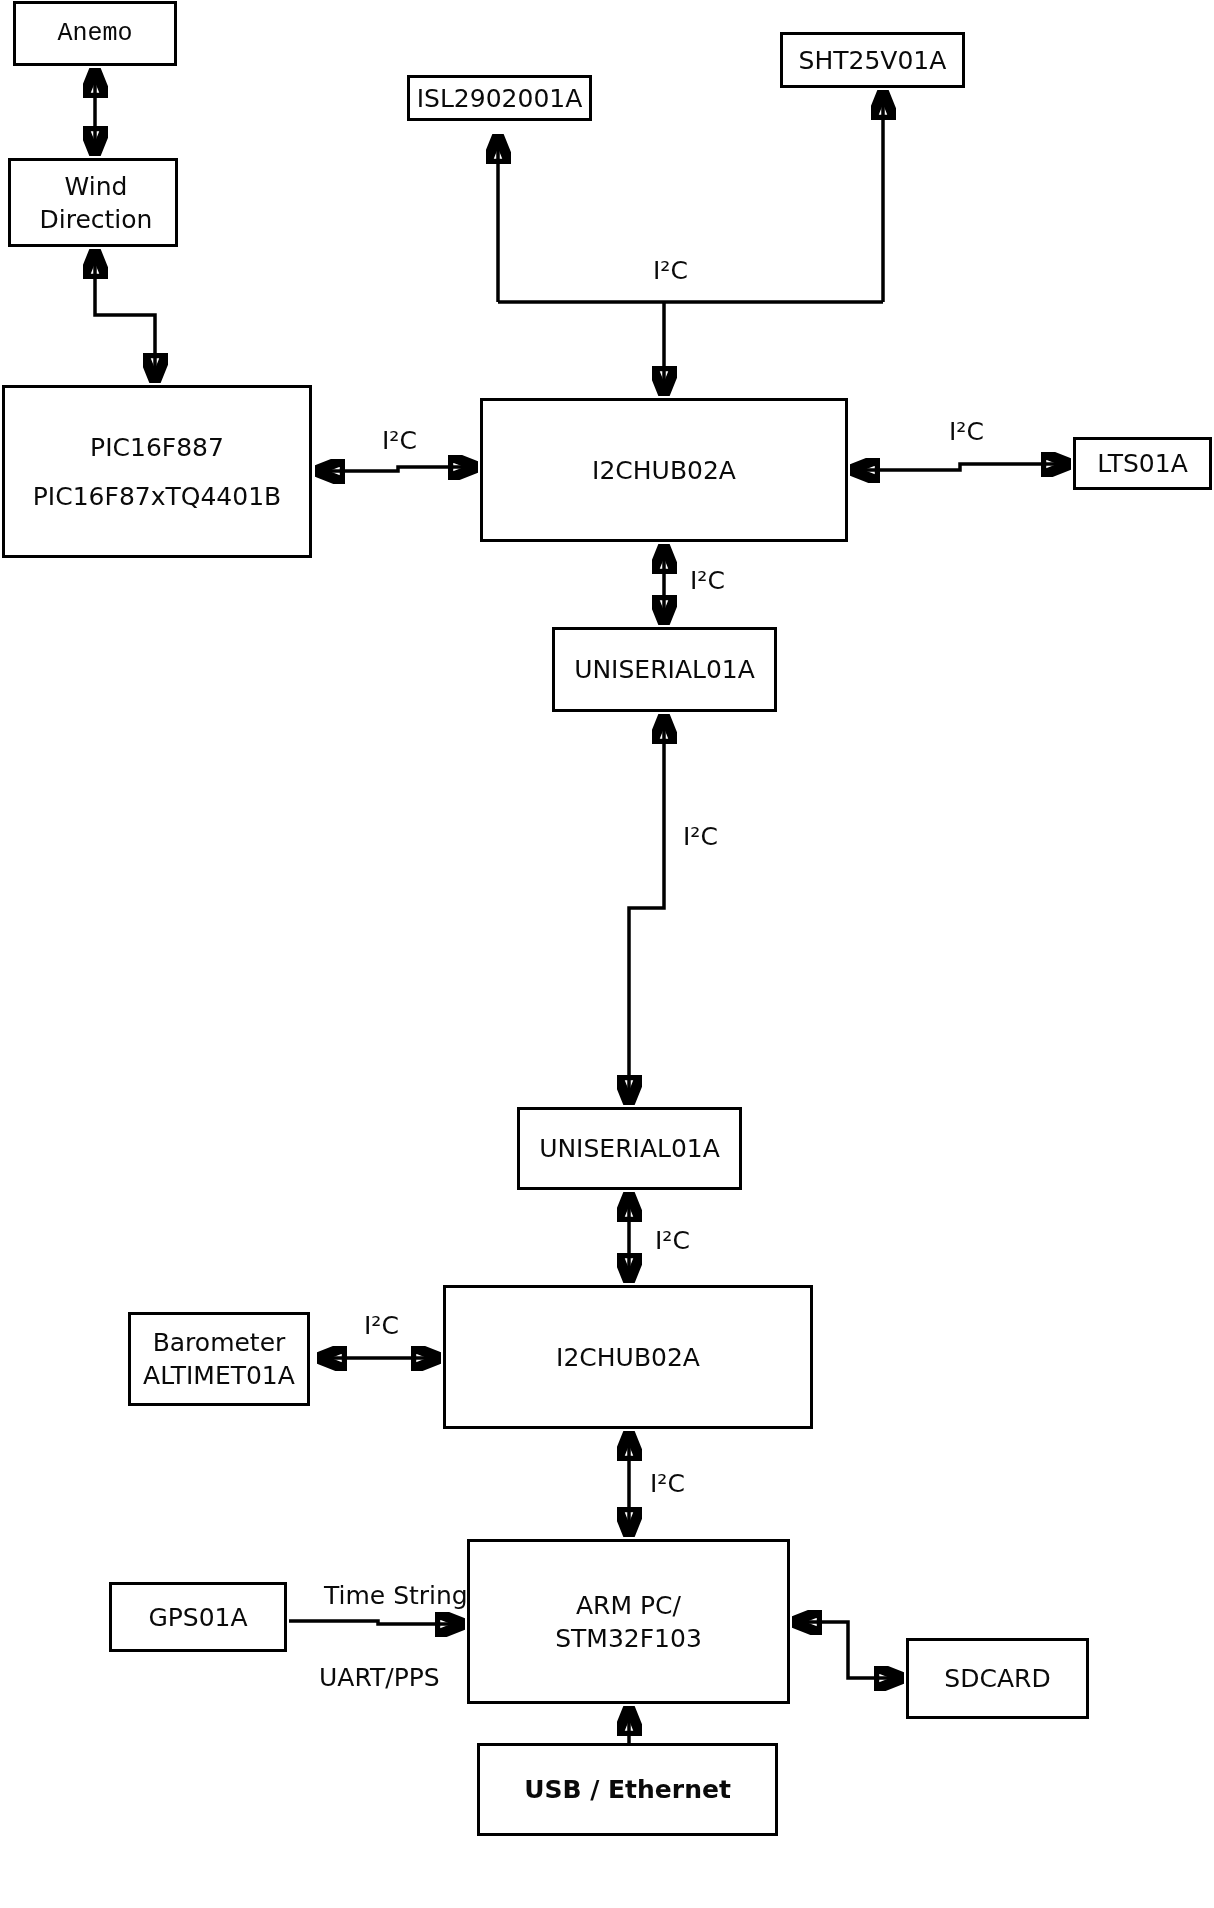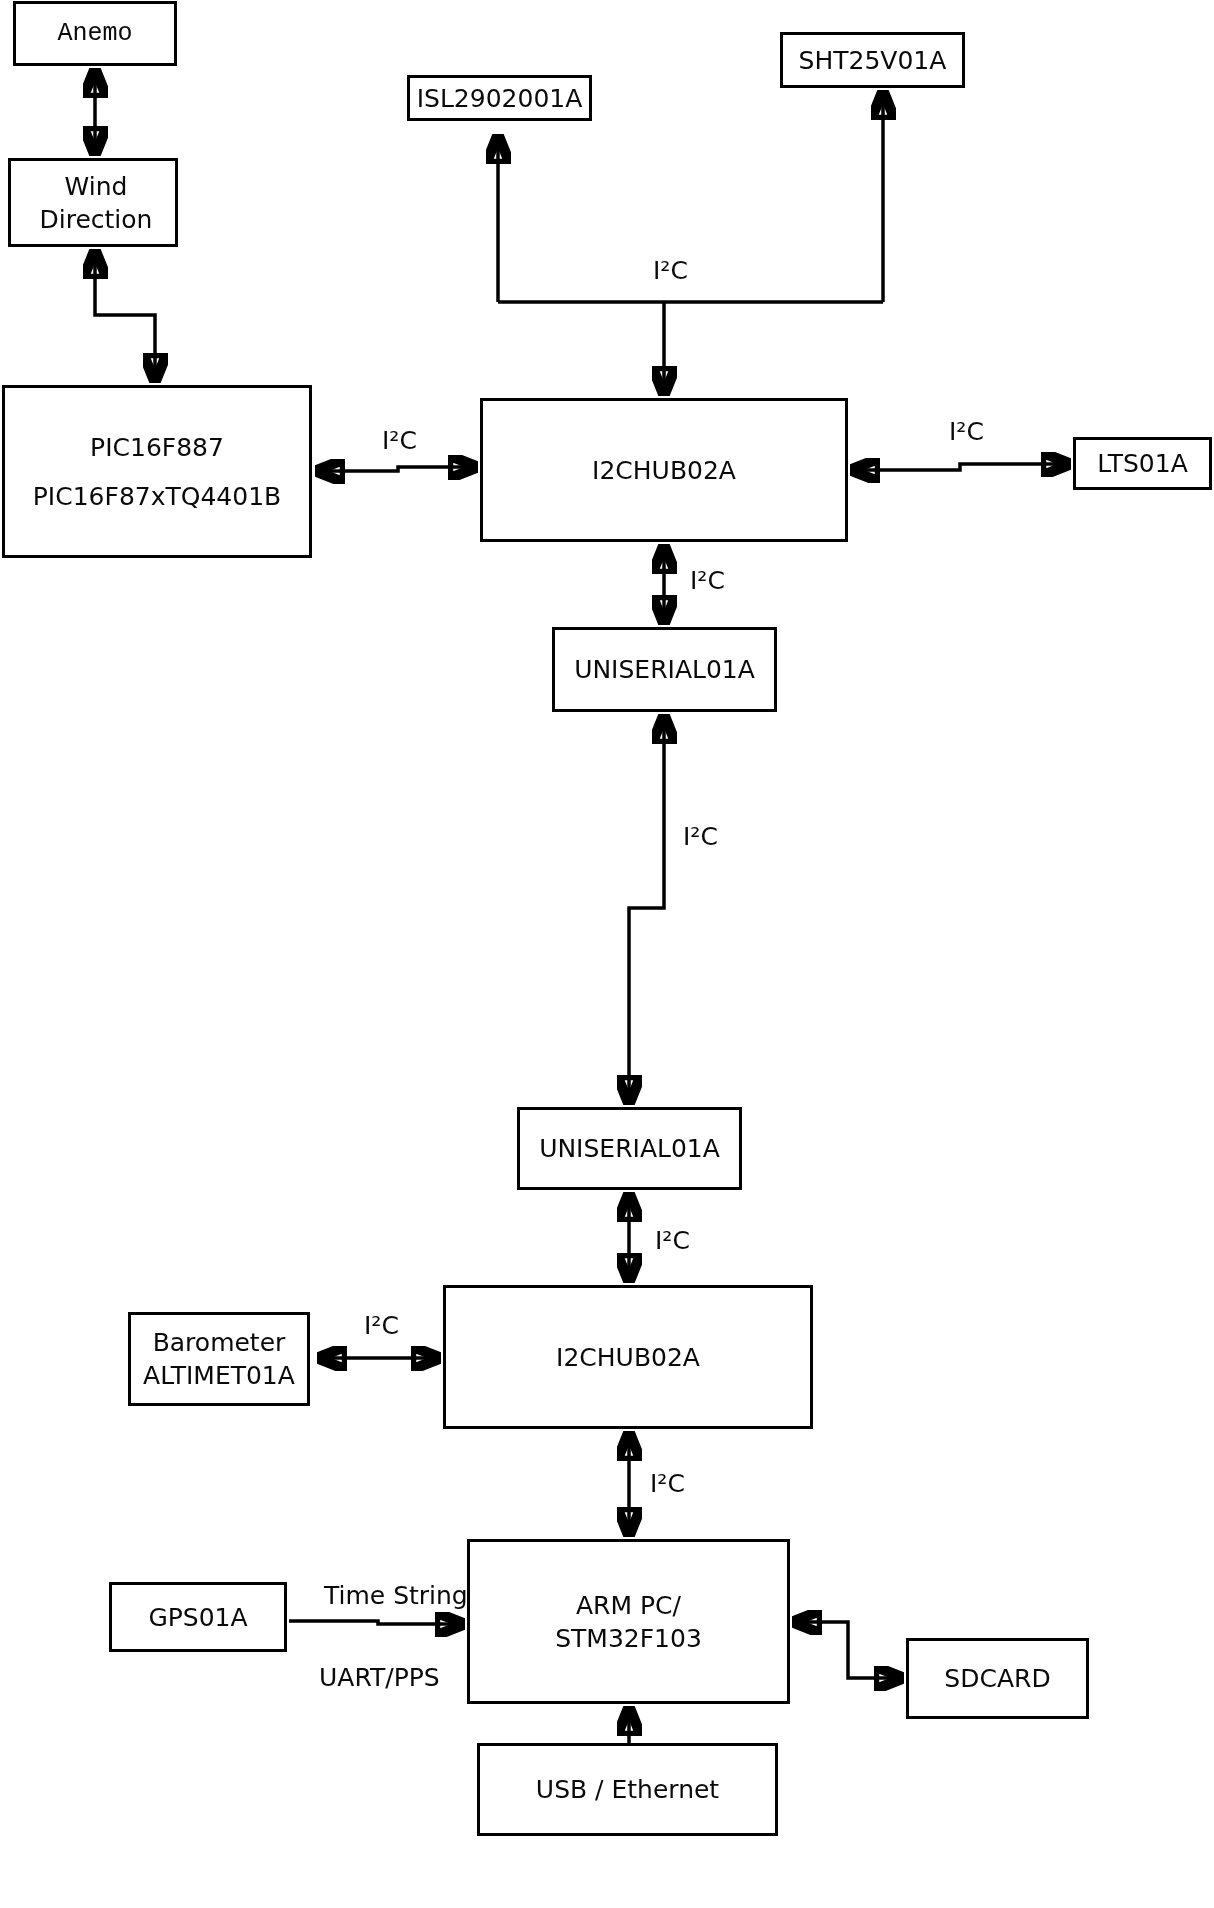--- a/index.html
+++ b/index.html
@@ -137,21 +137,21 @@
 
   <div class="node" style="left:467px; top:1539px; width:323px; height:165px;text-align:center;">
     <div>ARM PC/</div>
     <div>STM32F103</div>
   </div>
 
   <div class="node" style="left:906px; top:1638px; width:183px; height:81px;">
     <div>SDCARD</div>
   </div>
 
-  <div class="node" style="left:477px; top:1743px; width:301px; height:93px;">
+  <div class="node" style="left:477px; top:1743px; width:301px; height:93px;font-weight:bold;">
     <div>USB / Ethernet</div>
   </div>
 
   <div class="edge-label" style="left:653px; top:257px;">I²C</div>
   <div class="edge-label" style="left:382px; top:427px;">I²C</div>
   <div class="edge-label" style="left:949px; top:418px;">I²C</div>
   <div class="edge-label" style="left:690px; top:567px;">I²C</div>
   <div class="edge-label" style="left:683px; top:823px;">I²C</div>
   <div class="edge-label" style="left:655px; top:1227px;">I²C</div>
   <div class="edge-label" style="left:364px; top:1312px;">I²C</div>

